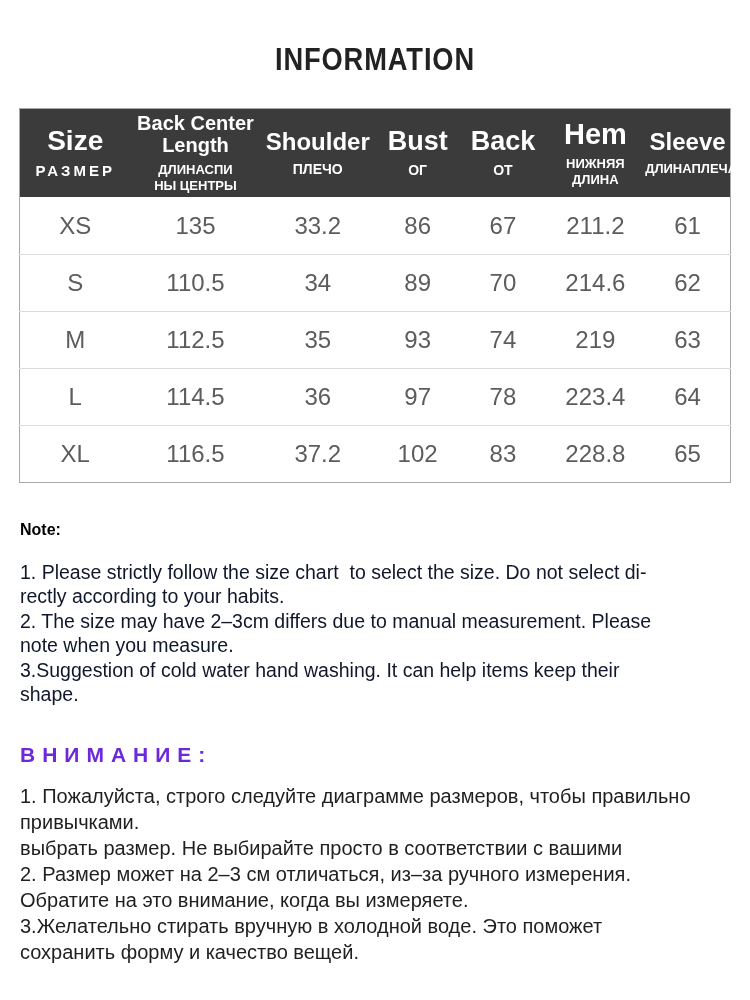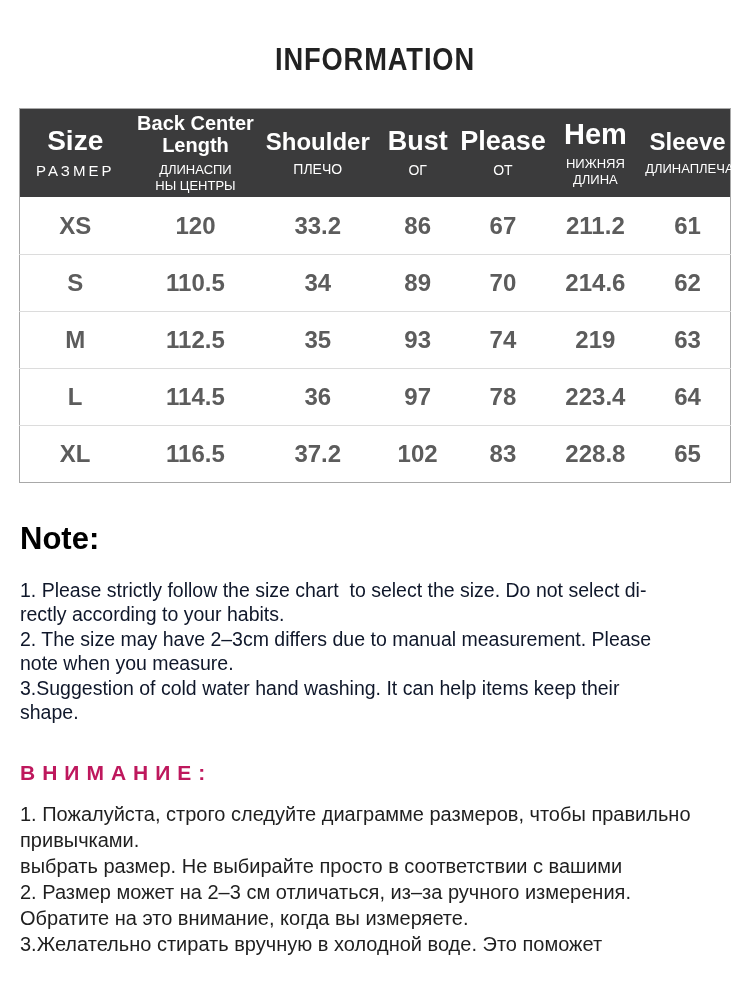--- a/index.html
+++ b/index.html
@@ -31,53 +31,53 @@
     table-layout: fixed;
   }
   thead tr {
     background: #3b3b3c;
     color: #ffffff;
     height: 88px;
     margin-top: 18px;
   }
   th { font-weight: bold; vertical-align: middle; padding: 4px 0; }
   th .en { white-space: pre-line; font-size: 24px; line-height: 1.08; font-weight: bold; }
-  th .ru { white-space: pre-line; font-size: 13px; line-height: 1.2; font-weight: normal; margin-top: 6px; }
+  th .ru { white-space: pre-line; font-size: 13px; line-height: 1.2; font-weight: bold; margin-top: 6px; }
   th:nth-child(1) .en { font-size: 28px; }
   th:nth-child(2) .en { font-size: 20px; }
   th:nth-child(4) .en, th:nth-child(5) .en { font-size: 27px; }
   th:nth-child(6) .en { font-size: 29px; }
   th:nth-child(1) .ru { font-size: 15px; letter-spacing: 3px; }
   th:nth-child(3) .ru, th:nth-child(4) .ru, th:nth-child(5) .ru { font-size: 14px; }
-  tbody tr { height: 57px; font-weight: bold; }
+  tbody tr { height: 57px; }
   tbody tr + tr { border-top: 1px solid #dcdcdc; }
   td {
     text-align: center;
     vertical-align: middle;
     font-size: 24px;
     color: #5c5c5c;
   }
   .note-section { margin: 38px 20px 0 20px; }
   .note-heading {
-    font-size: 31px;
+    font-size: 16px;
     font-weight: bold;
     color: #000000;
   }
   .note-lines { margin-top: 21px; }
   .note-line {
     font-size: 19.5px;
     line-height: 24.5px;
     color: #0f172a;
     white-space: pre-wrap;
   }
   .attention-section { margin: 36px 20px 0 20px; }
   .attention-heading {
     font-size: 21px;
     font-weight: bold;
-    color: #be185d;
+    color: #6d28d9;
     letter-spacing: 7px;
   }
   .attention-lines { margin-top: 16px; }
   .attention-line {
     font-size: 20px;
     line-height: 26px;
     color: #1f1f1f;
     white-space: pre-wrap;
   }
 </style>
@@ -112,38 +112,38 @@
         </th>
         <th>
           <div class="en">Shoulder</div>
           <div class="ru">ПЛЕЧО</div>
         </th>
         <th>
           <div class="en">Bust</div>
           <div class="ru">ОГ</div>
         </th>
         <th>
-          <div class="en">Please</div>
+          <div class="en">Back</div>
           <div class="ru">ОТ</div>
         </th>
         <th>
           <div class="en">Hem</div>
           <div class="ru">НИЖНЯЯ
 ДЛИНА</div>
         </th>
         <th>
           <div class="en">Sleeve</div>
           <div class="ru">ДЛИНАПЛЕЧА</div>
         </th>
       </tr>
     </thead>
     <tbody>
       <tr>
         <td>XS</td>
-        <td>120</td>
+        <td>135</td>
         <td>33.2</td>
         <td>86</td>
         <td>67</td>
         <td>211.2</td>
         <td>61</td>
       </tr>
       <tr>
         <td>S</td>
         <td>110.5</td>
         <td>34</td>
@@ -196,16 +196,17 @@
 
   <div class="attention-section">
     <div class="attention-heading">ВНИМАНИЕ:</div>
     <div class="attention-lines">
       <div class="attention-line">1. Пожалуйста, строго следуйте диаграмме размеров, чтобы правильно</div>
       <div class="attention-line">привычками.</div>
       <div class="attention-line">выбрать размер. Не выбирайте просто в соответствии с вашими</div>
       <div class="attention-line">2. Размер может на 2–3 см отличаться, из–за ручного измерения.</div>
       <div class="attention-line">Обратите на это внимание, когда вы измеряете.</div>
       <div class="attention-line">3.Желательно стирать вручную в холодной воде. Это поможет</div>
+      <div class="attention-line">сохранить форму и качество вещей.</div>
     </div>
   </div>
 
 </div>
 
 </body></html>

